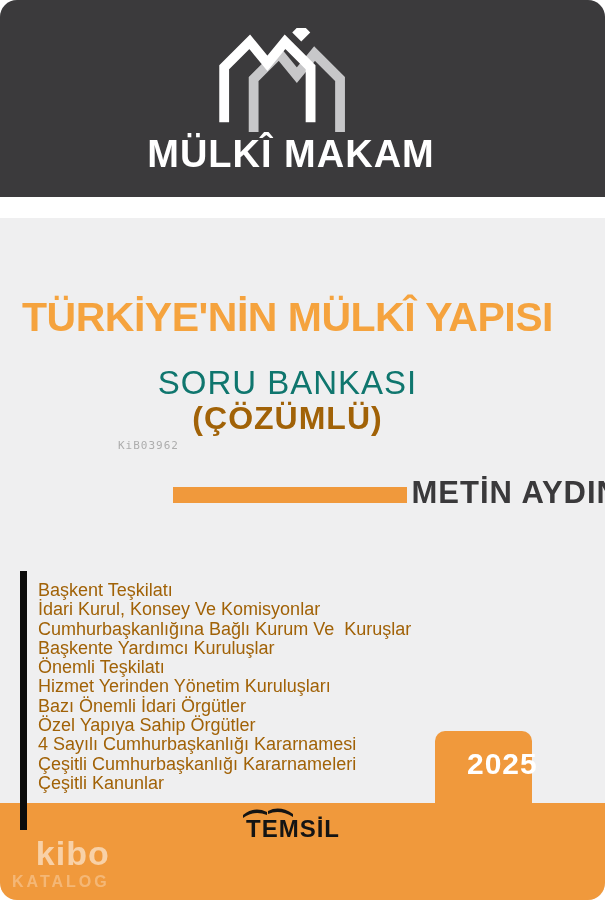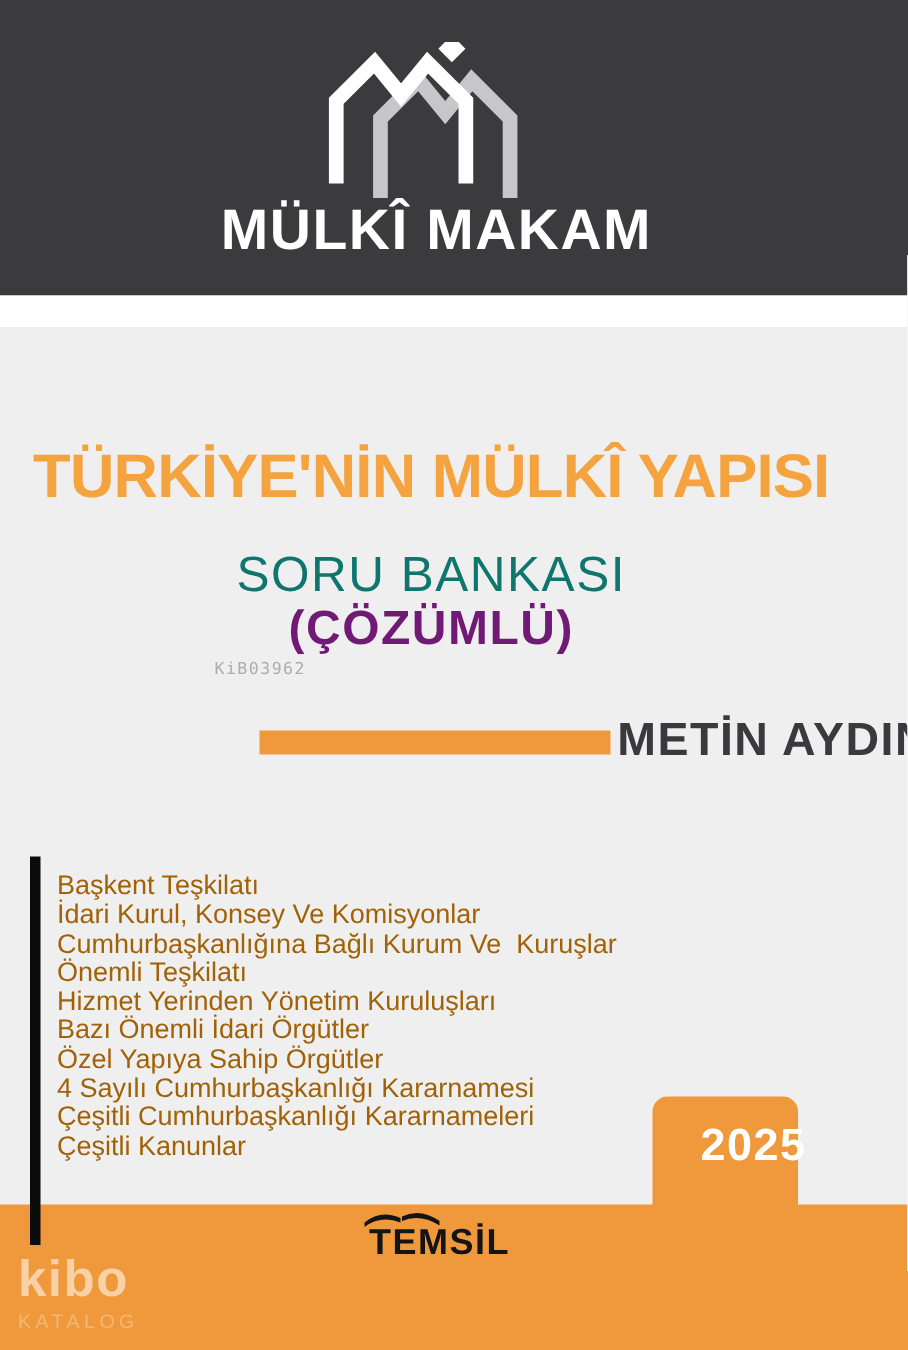--- a/index.html
+++ b/index.html
@@ -1,43 +1,44 @@
 <!DOCTYPE html>
 <html><head>
 <meta charset="utf-8">
 <style>
   html,body{margin:0;padding:0;background:#fff;}
   .cover{
     position:relative;width:605px;height:900px;overflow:hidden;
     background:var(--body-bg,#EFEFF0);
     font-family:"Liberation Sans",sans-serif;
+    border-radius:17px;
   }
   
   .header{position:absolute;top:0;left:0;width:605px;height:197px;background:var(--dark,#3B3A3C);}
   .white-strip{position:absolute;top:197px;left:0;width:605px;height:21px;background:#ffffff;}
   .logo-mm{position:absolute;top:28px;left:213px;width:150px;height:108px;}
   .brand-text{
     position:absolute;top:133px;left:0;width:582px;text-align:center;
     color:#ffffff;font-size:38px;font-weight:700;letter-spacing:1px;white-space:nowrap;
   }
   .main-title{
     position:absolute;top:294px;left:0;width:575px;text-align:center;
     color:var(--orange-title,#F5A33E);font-size:41px;font-weight:800;letter-spacing:-0.5px;white-space:nowrap;
   }
   .sub-title{
     position:absolute;top:364px;left:0;width:575px;text-align:center;
     color:#0f766e;font-size:33px;font-weight:400;letter-spacing:1px;
   }
   .sub-note{
     position:absolute;top:400px;left:0;width:575px;text-align:center;
-    color:#701a75;font-size:32px;font-weight:800;letter-spacing:1px;
+    color:#a16207;font-size:32px;font-weight:800;letter-spacing:1px;
   }
   .code-mark{
     position:absolute;left:118px;top:439px;
-    font-family:"DejaVu Sans Mono",monospace;font-size:11px;color:#ADADAD;letter-spacing:1px;margin-left:25px;
+    font-family:"DejaVu Sans Mono",monospace;font-size:11px;color:#ADADAD;letter-spacing:1px;
   }
   
   .author-band{position:absolute;left:173px;top:487px;width:234px;height:16px;background:var(--orange,#F0993C);z-index:1;}
   .author-name{
     position:absolute;top:475px;left:0;width:580px;text-align:right;z-index:2;
     color:#3A393B;font-size:31px;font-weight:800;letter-spacing:1px;white-space:nowrap;padding-left:40px;
   }
   
   .topic-rule{position:absolute;left:20px;top:571px;width:7px;height:259px;background:#0B0B0B;z-index:4;}
   .topics{position:absolute;left:38px;top:581px;z-index:2;}
@@ -51,23 +52,23 @@
   }
   .year-badge span{
     display:inline-block;margin-top:16px;color:#ffffff;font-size:30px;font-weight:800;letter-spacing:1px;margin-left:32px;
   }
   .bottom-band{position:absolute;left:0;top:803px;width:605px;height:97px;background:var(--orange,#F0993C);}
   .temsil{position:absolute;left:0;top:805px;width:586px;text-align:center;z-index:3;}
   .temsil-inner{position:relative;display:inline-block;}
   .temsil-book{position:absolute;top:0;left:-4px;width:52px;height:13px;}
   .temsil-text{display:block;margin-top:10px;color:#141414;font-size:24px;font-weight:800;letter-spacing:1px;white-space:nowrap;}
   
-  .kibo{position:absolute;left:12px;top:836px;z-index:3;line-height:1;}
+  .kibo{position:absolute;left:12px;top:836px;z-index:3;line-height:1;text-align:right;}
   .kibo-name{font-size:34px;font-weight:700;color:rgba(255,255,255,0.55);letter-spacing:1px;}
-  .kibo-sub{margin-top:4px;font-size:13px;font-weight:400;color:rgba(255,255,255,0.30);letter-spacing:3px;}
+  .kibo-sub{margin-top:4px;font-size:16px;font-weight:700;color:rgba(255,255,255,0.30);letter-spacing:3px;}
 </style>
 </head>
 <body>
 
 <div class="cover" style="--orange: #F0993C; --orange-title: #F5A33E; --dark: #3B3A3C; --body-bg: #EFEFF0;">
 
   <div class="header">
     <svg class="logo-mm" viewBox="0 0 150 110" xmlns="http://www.w3.org/2000/svg">
 
       <g transform="translate(30,14)">
@@ -91,20 +92,21 @@
   <div class="code-mark">KiB03962</div>
 
   <div class="author-band"></div>
   <div class="author-name">METİN AYDIN</div>
 
   <div class="topic-rule"></div>
   <div class="topics">
       <div class="topic-line">Başkent Teşkilatı</div>
       <div class="topic-line">İdari Kurul, Konsey Ve Komisyonlar</div>
       <div class="topic-line">Cumhurbaşkanlığına Bağlı Kurum Ve  Kuruşlar</div>
+      <div class="topic-line">Başkente Yardımcı Kuruluşlar</div>
       <div class="topic-line">Önemli Teşkilatı</div>
       <div class="topic-line">Hizmet Yerinden Yönetim Kuruluşları</div>
       <div class="topic-line">Bazı Önemli İdari Örgütler</div>
       <div class="topic-line">Özel Yapıya Sahip Örgütler</div>
       <div class="topic-line">4 Sayılı Cumhurbaşkanlığı Kararnamesi</div>
       <div class="topic-line">Çeşitli Cumhurbaşkanlığı Kararnameleri</div>
       <div class="topic-line">Çeşitli Kanunlar</div>
     </div>
 
   <div class="year-badge">

